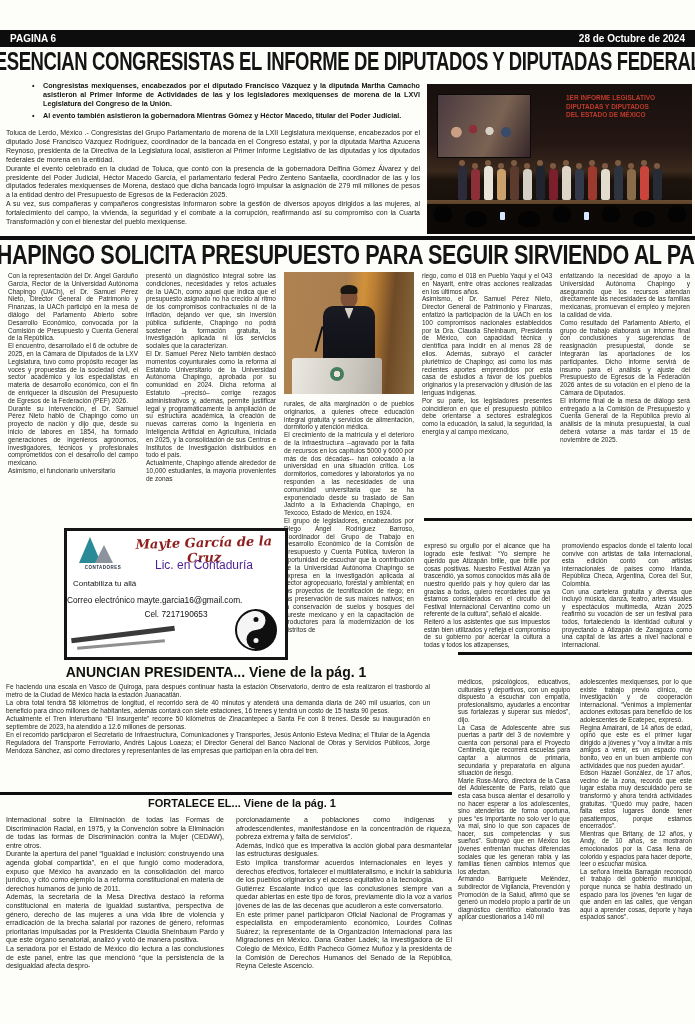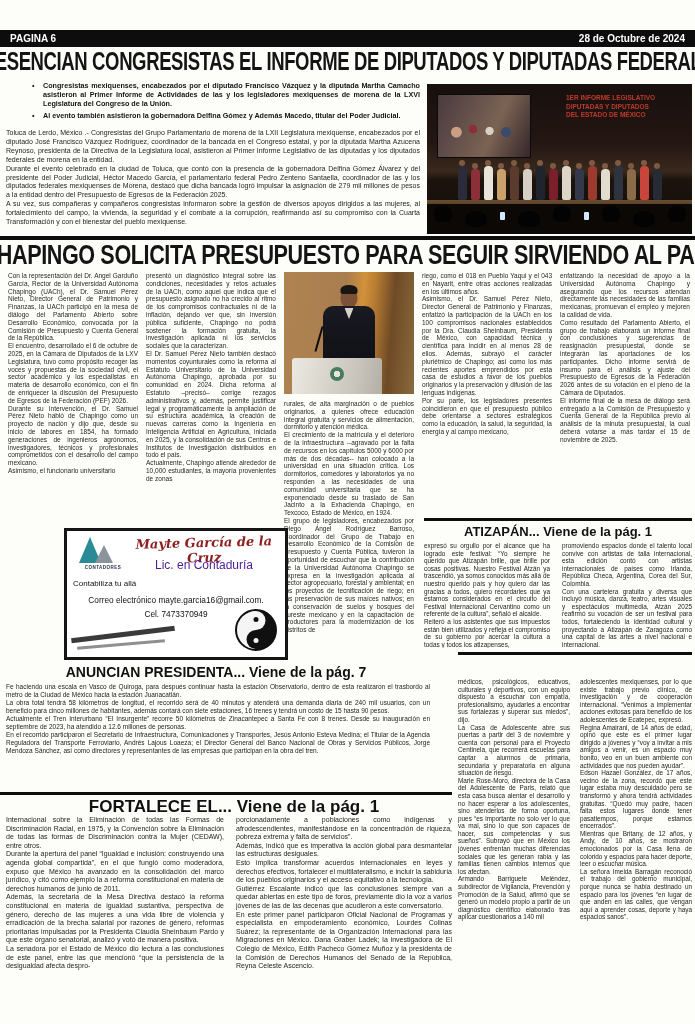--- a/index.html
+++ b/index.html
@@ -84,42 +84,42 @@
       border-right:11px solid transparent;border-bottom:26px solid #2a8a96;}
   .t2{position:absolute;left:22px;top:8px;width:0;height:0;border-left:9px solid transparent;
       border-right:9px solid transparent;border-bottom:18px solid #8d939c;}
   .ad-brand{position:absolute;left:0;top:28px;width:60px;font-size:4.5px;font-weight:bold;color:#1d2b3a;
             letter-spacing:.5px;text-align:center;}
   .ad-tagline{position:absolute;left:6px;top:48px;font-size:8px;color:#111;}
   .ad-name{position:absolute;left:58px;top:4px;width:158px;text-align:center;
            font-family:"DejaVu Serif",serif;font-style:italic;font-weight:bold;font-size:13px;
            color:#8e1d1d;transform:rotate(-1.5deg);}
   .ad-title{position:absolute;left:58px;top:27px;width:158px;text-align:center;font-size:12px;color:#4c1d95;}
-  .ad-email{position:absolute;left:0;top:64px;width:100%;text-align:center;font-size:8.3px;color:#101010;}
+  .ad-email{position:absolute;left:0;top:64px;width:100%;text-align:left;font-size:8.3px;color:#101010;}
   .ad-cel{position:absolute;left:0;top:78px;width:100%;text-align:center;font-size:8.3px;color:#101010;}
   .sw1{position:absolute;left:4px;bottom:20px;width:104px;height:5px;background:#3a3a3a;transform:rotate(-7deg);}
   .sw2{position:absolute;left:10px;bottom:11px;width:88px;height:3px;background:#8f8f8f;transform:rotate(-5deg);}
   .ad-yy{position:absolute;right:8px;bottom:6px;width:42px;height:42px;border-radius:50%;box-sizing:border-box;
          background:linear-gradient(90deg,#f5f5f5 0 50%,#101010 50% 100%);border:2px solid #101010;}
   .ad-yy::before{content:"";position:absolute;left:50%;top:0;transform:translateX(-50%);width:19px;height:19px;
                  border-radius:50%;background:#f5f5f5;}
   .ad-yy::after{content:"";position:absolute;left:50%;bottom:0;transform:translateX(-50%);width:19px;height:19px;
                 border-radius:50%;background:#101010;}
   .yd{position:absolute;left:50%;transform:translateX(-50%);width:5px;height:5px;border-radius:50%;z-index:2;}
   .yd1{top:6px;background:#101010;} .yd2{bottom:6px;background:#f5f5f5;}
   
   .sec-hl{position:absolute;font-weight:bold;color:#111;text-align:center;}
   #rule-atiz{left:424px;top:518px;width:268px;height:3px;}
   #hl-atiz{left:424px;top:524px;width:268px;font-size:13px;}
   #atiz1{left:424px;top:542px;width:126px;font-size:6.4px;line-height:7.6px;max-height:112px;}
   #atiz2{left:562px;top:542px;width:130px;font-size:6.4px;line-height:7.6px;max-height:112px;}
   #hl-anun{left:0;top:664px;width:432px;font-size:14px;}
   #anun-body{left:6px;top:683px;width:424px;font-size:6.5px;line-height:8px;max-height:106px;}
   #rule-fort{left:0;top:792px;width:452px;height:3px;}
-  #hl-fort{left:8px;top:797px;width:452px;font-size:17px;}
+  #hl-fort{left:16px;top:797px;width:452px;font-size:11px;}
   #fort1{left:6px;top:816px;width:218px;font-size:7px;line-height:8.6px;max-height:202px;}
   #fort2{left:236px;top:816px;width:216px;font-size:7px;line-height:8.6px;max-height:202px;}
   #rule-inau{left:458px;top:652px;width:234px;height:3px;}
   #hl-inau{left:458px;top:657px;width:234px;font-size:13px;}
   #inau1{left:458px;top:678px;width:112px;font-size:6.4px;line-height:7.6px;max-height:340px;}
   #inau2{left:580px;top:678px;width:112px;font-size:6.4px;line-height:7.6px;max-height:340px;}
 </style>
 </head>
 <body>
 
@@ -134,21 +134,21 @@
     <span class="cond">PRESENCIAN CONGRESISTAS EL INFORME DE DIPUTADOS Y DIPUTADAS FEDERALES</span>
   </div>
 
   <div class="bullets">
     <div class="bullet">
       <span class="bdot">•</span>
       <span>Congresistas mexiquenses, encabezados por el diputado Francisco Vázquez y la diputada Martha Camacho asistieron al Primer Informe de Actividades de las y los legisladores mexiquenses de morena de la LXVI Legislatura del Congreso de la Unión.</span>
     </div>
     <div class="bullet">
       <span class="bdot">•</span>
-      <span>Al evento también asistieron la gobernadora Delfina Gómez y Además Macedo, titular del Poder Judicial.</span>
+      <span>Al evento también asistieron la gobernadora Mientras Gómez y Héctor Macedo, titular del Poder Judicial.</span>
     </div>
   </div>
 
   <div class="photo1">
     <div class="p1-screen"></div>
     <div class="p1-banner" able="false">
       <span class="l1">1ER INFORME LEGISLATIVO</span>
       <span>DIPUTADAS Y DIPUTADOS</span>
       <span>DEL ESTADO DE MÉXICO</span>
     </div>
@@ -222,37 +222,36 @@
   <div class="ad">
     <div class="ad-logo">
       <span class="t1"></span>
       <span class="t2"></span>
       <span class="ad-brand">CONTADORES</span>
     </div>
     <div class="ad-tagline">Contabiliza tu allá</div>
     <div class="ad-name">Mayte García de la Cruz</div>
     <div class="ad-title">Lic. en Contaduría</div>
     <div class="ad-email">Correo electrónico mayte.garcia16@gmail.com.</div>
-    <div class="ad-cel">Cel. 7473370949</div>
+    <div class="ad-cel">Cel. 7217190653</div>
     <span class="sw1"></span>
     <span class="sw2"></span>
     <span class="ad-yy">
       <span class="yd yd1"></span>
       <span class="yd yd2"></span>
     </span>
   </div>
 
   <div class="rule" id="rule-atiz"></div>
-  <div class="sec-hl" id="hl-atiz">ATIZAPÁN... Viene de la pág. 1</div>
   <div class="body-text" id="atiz1">expresó su orgullo por el alcance que ha logrado este festival: “Yo siempre he querido que Atizapán brille, que brille por cosas positivas. Nuestro Festival Atzán ya trascendió, ya somos conocidos más allá de nuestro querido país y hoy quiero dar las gracias a todos, quiero recordarles que ya estamos considerados en el circuito del Festival Internacional Cervantino como un referente de la cultura”, señaló el alcalde.
 Reiteró a los asistentes que sus impuestos están bien utilizados y refleja el compromiso de su gobierno por acercar la cultura a todas y todos los atizapenses,</div>
   <div class="body-text" id="atiz2">promoviendo espacios donde el talento local convive con artistas de talla internacional, esta edición contó con artistas internacionales de países como Irlanda, República Checa, Argentina, Corea del Sur, Colombia.
 Con una cartelera gratuita y diversa que incluyó música, danza, teatro, artes visuales y espectáculos multimedia, Atzán 2025 reafirmó su vocación de ser un festival para todos, fortaleciendo la identidad cultural y proyectando a Atizapán de Zaragoza como una capital de las artes a nivel nacional e internacional.</div>
 
-  <div class="sec-hl" id="hl-anun">ANUNCIAN PRESIDENTA... Viene de la pág. 7</div>
+  <div class="sec-hl" id="hl-anun">ANUNCIAN PRESIDENTA... Viene de la pág. 1</div>
   <div class="body-text" id="anun-body">Fe haciendo una escala en Vasco de Quiroga, para después continuar hasta la estación Observatorio, dentro de esta realizaron el trasbordo al metro de la Ciudad de México hacia la estación Juanacatlán.
 La obra total tendrá 58 kilómetros de longitud, el recorrido será de 40 minutos y atenderá una demanda diaria de 240 mil usuarios, con un beneficio para cinco millones de habitantes, además contará con siete estaciones, 16 trenes y tendrá un costo de 15 hasta 90 pesos.
 Actualmente el Tren Interurbano “El Insurgente” recorre 50 kilómetros de Zinacantepec a Santa Fe con 8 trenes. Desde su inauguración en septiembre de 2023, ha atendido a 12.6 millones de personas.
 En el recorrido participaron el Secretario de Infraestructura, Comunicaciones y Transportes, Jesús Antonio Esteva Medina; el Titular de la Agencia Reguladora del Transporte Ferroviario, Andrés Lajous Loaeza; el Director General del Banco Nacional de Obras y Servicios Públicos, Jorge Mendoza Sánchez, así como directores y representantes de las empresas que participan en la obra del tren.</div>
 
   <div class="rule" id="rule-fort"></div>
   <div class="sec-hl" id="hl-fort">FORTALECE EL... Viene de la pág. 1</div>
   <div class="body-text" id="fort1">Internacional sobre la Eliminación de todas las Formas de Discriminación Racial, en 1975, y la Convención sobre la Eliminación de todas las formas de Discriminación contra la Mujer (CEDAW), entre otros.
 Durante la apertura del panel “Igualdad e inclusión: construyendo una agenda global compartida”, en el que fungió como moderadora, expuso que México ha avanzado en la consolidación del marco jurídico, y citó como ejemplo la a reforma constitucional en materia de derechos humanos de junio de 2011.
 Además, la secretaria de la Mesa Directiva destacó la reforma constitucional en materia de igualdad sustantiva, perspectiva de género, derecho de las mujeres a una vida libre de violencia y erradicación de la brecha salarial por razones de género, reformas prioritarias impulsadas por la Presidenta Claudia Sheinbaum Pardo y que este órgano senatorial, analizó y votó de manera positiva.

